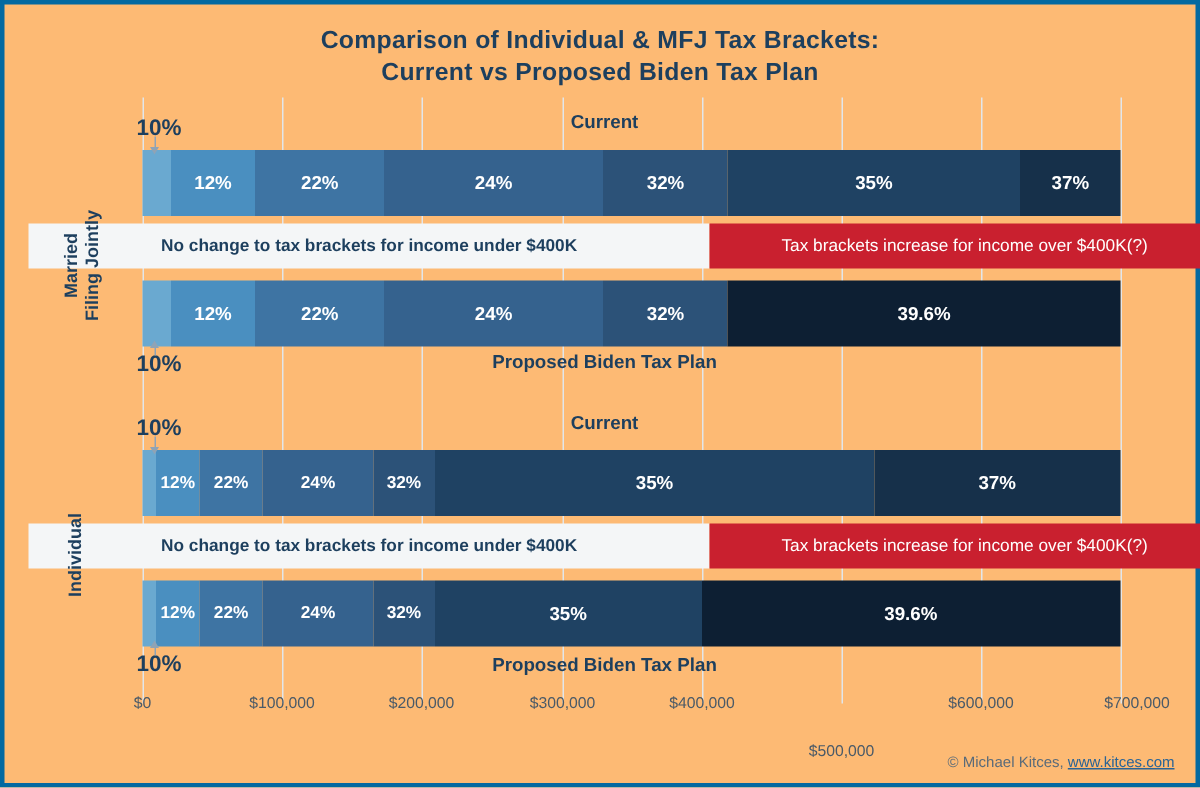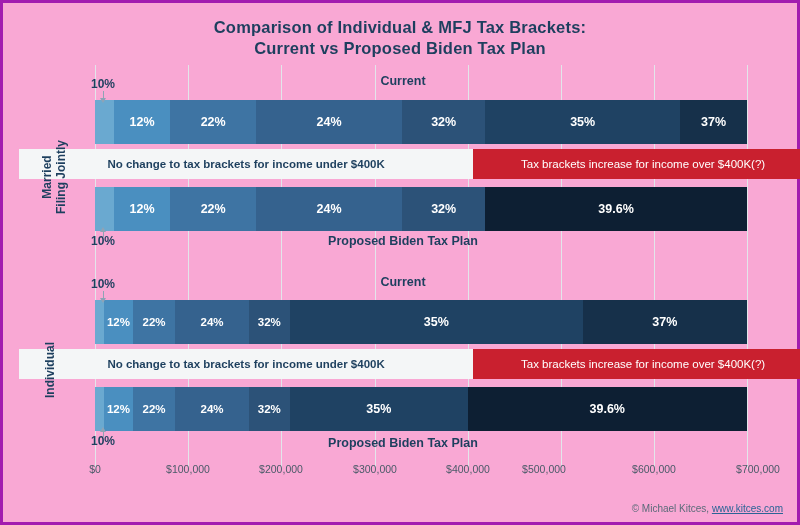--- a/index.html
+++ b/index.html
@@ -7,22 +7,22 @@
     width:800px;height:525px;
     background:#ffffff;
     font-family:"Liberation Sans", sans-serif;
     color:#1b3a5c;
     overflow:hidden;
   }
   #frame{
     position:relative;
     width:800px;height:525px;
     box-sizing:border-box;
-    border:3px solid #a21caf;
-    background:#f9a8d4;
+    border:3px solid #0369a1;
+    background:#fdba74;
   }
   
   #title{
     position:absolute;left:0;top:14px;width:100%;
     text-align:center;
     font-size:16.5px;font-weight:bold;color:#1d3f5e;
     line-height:21px;
     letter-spacing:.2px;
   }
   
@@ -93,21 +93,21 @@
   }
   .annot .right{
     background:#c9202f;
     display:flex;align-items:center;justify-content:center;
     font-size:11.5px;font-weight:normal;color:#ffffff;
     white-space:nowrap;
   }
   
   .callout{
     position:absolute;
-    font-size:12px;font-weight:bold;color:#1d3f5e;
+    font-size:15px;font-weight:bold;color:#1d3f5e;
     white-space:nowrap;
   }
   .callout-line{
     position:absolute;
     width:1px;background:#8fa3b5;
   }
   .callout-arrow{
     position:absolute;
     width:0;height:0;
     border-left:3.5px solid transparent;
@@ -227,21 +227,21 @@
 
   <div class="subhead" style="left:0;top:433px;width:800px;text-align:center;">Proposed Biden Tax Plan</div>
 
   <div class="ylabel" style="left:12px;top:360px;width:70px;transform:rotate(-90deg);">Individual</div>
 
   <div class="xtick" style="left:92px;">$0</div>
   <div class="xtick" style="left:185px;">$100,000</div>
   <div class="xtick" style="left:278px;">$200,000</div>
   <div class="xtick" style="left:372px;">$300,000</div>
   <div class="xtick" style="left:465px;">$400,000</div>
-  <div class="xtick" style="left:541px;">$500,000</div>
+  <div class="xtick" style="left:558px;margin-top:32px;">$500,000</div>
   <div class="xtick" style="left:651px;">$600,000</div>
   <div class="xtick" style="left:740px;margin-left:15px;">$700,000</div>
 
 
   <div id="credit">
     <span>© Michael Kitces, </span><a href="#">www.kitces.com</a>
   </div>
 
 </div>
 

